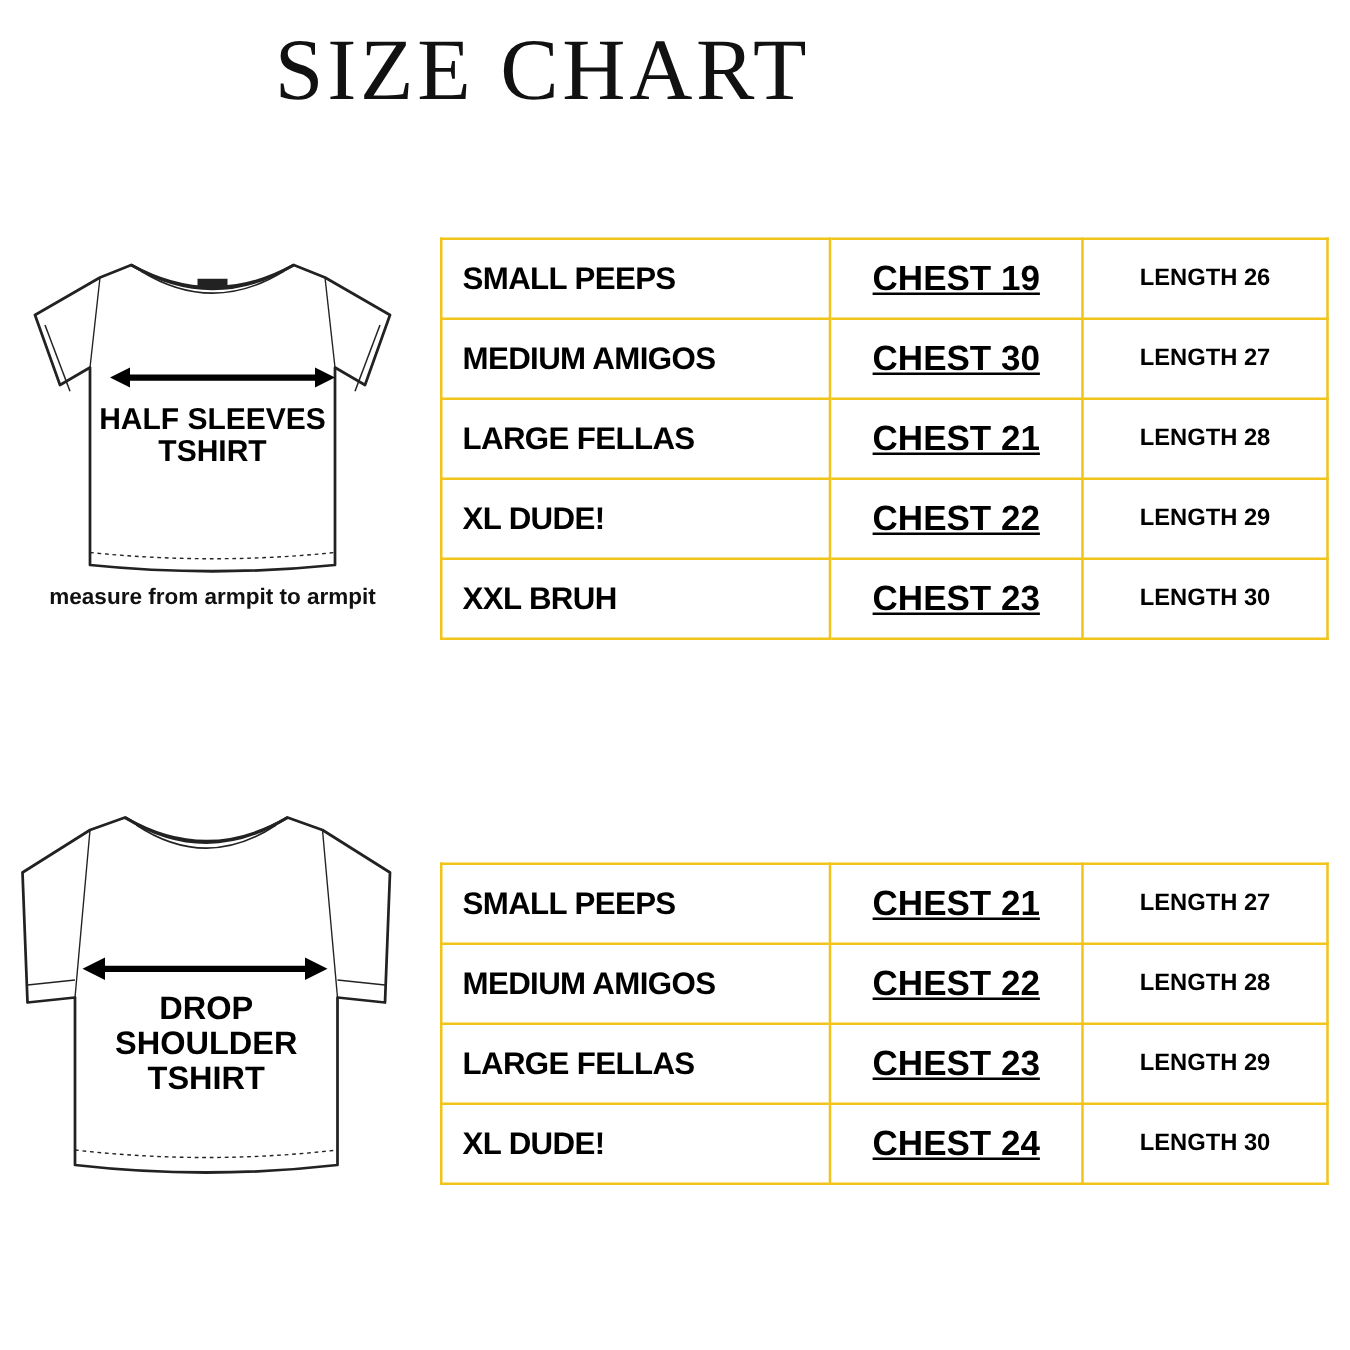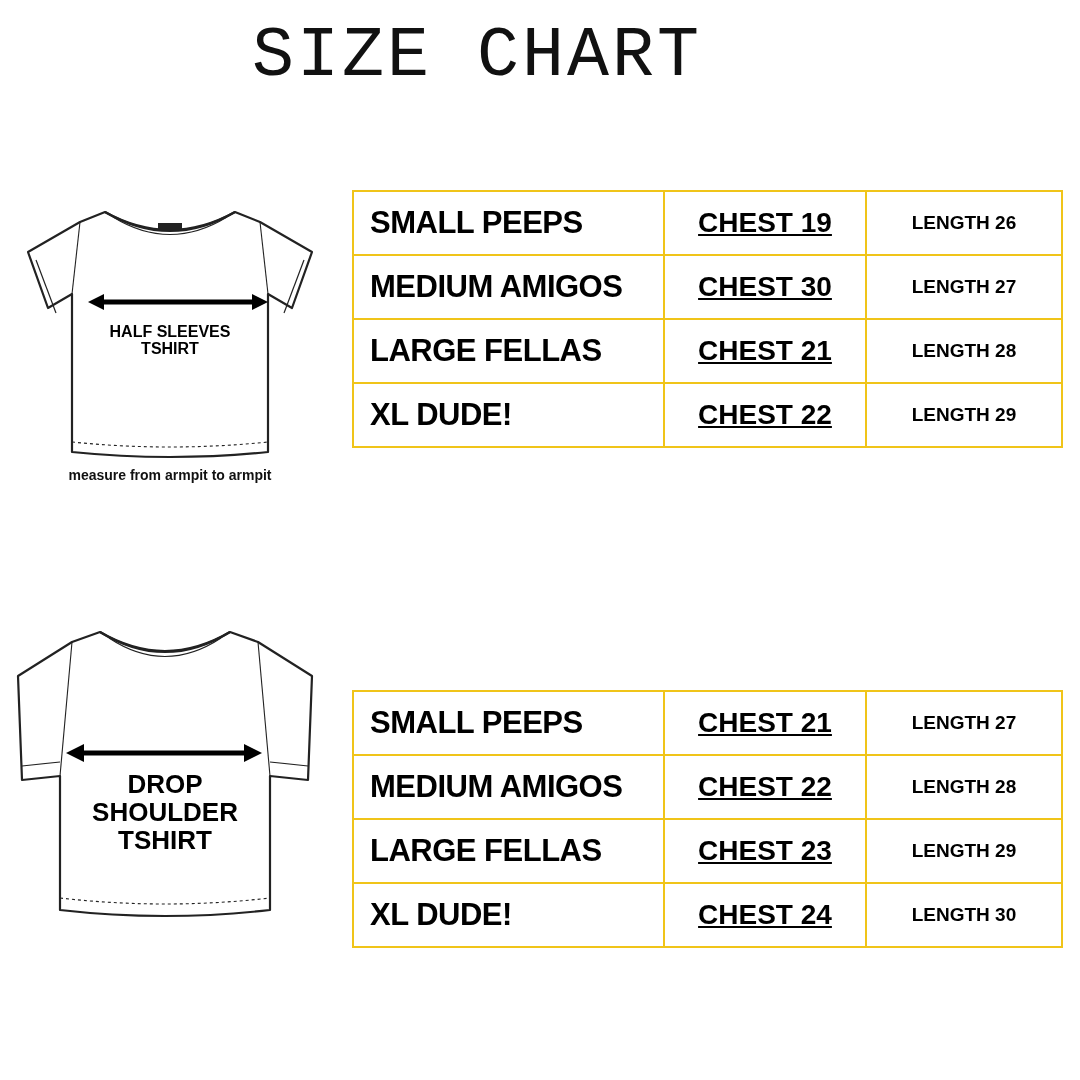--- a/index.html
+++ b/index.html
@@ -15,47 +15,46 @@
     position: relative;
   }
 
   
   .title {
     position: absolute;
     top: 18px;
     left: 0;
     width: 868px;
     text-align: center;
-    font-family: Liberation Mono, monospace;
+    font-family: Liberation Serif, serif;
     font-size: 70px;
     line-height: 78px;
     letter-spacing: 3px;
     color: #111111;
     font-weight: 400;
-    margin-left: 43px;
   }
 
   
   .size-table {
     position: absolute;
     border-collapse: collapse;
     table-layout: fixed;
   }
   .size-table td {
     border: 2px solid #f0c419;
     color: #000000;
     font-weight: bold;
     font-family: "Liberation Sans", sans-serif;
     vertical-align: middle;
     white-space: nowrap;
   }
   .col-name {
     width: 292px;
     padding-left: 16px;
-    font-size: 31px;
+    font-size: 25px;
     letter-spacing: -0.5px;
   }
   .col-chest {
     width: 198px;
     text-align: center;
     font-size: 28px;
     text-decoration: underline;
   }
   .col-length {
     width: 192px;
@@ -74,21 +73,21 @@
     text-align: center;
     font-weight: bold;
     color: #000;
     font-family: "Liberation Sans", sans-serif;
     line-height: 1.08;
   }
   .measure-note {
     position: absolute;
     width: 100%;
     text-align: center;
-    font-size: 14px;
+    font-size: 18px;
     font-weight: bold;
     color: #111;
     font-family: "Liberation Sans", sans-serif;
   }
 </style>
 </head>
 <body>
 
 <div class="title">SIZE CHART</div>
 
@@ -110,21 +109,21 @@
     <rect x="148" y="33" width="24" height="7" fill="#222222"></rect>
 
     <path d="M62 252 Q160 262 258 252" fill="none" stroke="#222222" stroke-width="1.1" stroke-dasharray="3 3"></path>
 
     <g>
       <line x1="88" y1="112" x2="248" y2="112" stroke="#000000" stroke-width="5"></line>
       <polygon points="78,112 94,104 94,120" fill="#000000"></polygon>
       <polygon points="258,112 242,104 242,120" fill="#000000"></polygon>
     </g>
   </svg>
-  <div class="shirt-label" style="top:133px; font-size:16px; letter-spacing:0px;">
+  <div class="shirt-label" style="top:133px; font-size:24px; letter-spacing:0px;">
     <div>HALF SLEEVES</div>
     <div>TSHIRT</div>
   </div>
   <div class="measure-note" style="top:277px;">measure from armpit to armpit</div>
 </div>
 
 <table class="size-table" style="left:352px; top:190px;">
   <tbody>
     <tr>
       <td class="col-name">SMALL PEEPS</td>
@@ -139,24 +138,29 @@
     <tr>
       <td class="col-name">LARGE FELLAS</td>
       <td class="col-chest">CHEST 21</td>
       <td class="col-length">LENGTH 28</td>
     </tr>
     <tr>
       <td class="col-name">XL DUDE!</td>
       <td class="col-chest">CHEST 22</td>
       <td class="col-length">LENGTH 29</td>
     </tr>
+    <tr>
+      <td class="col-name">XXL BRUH</td>
+      <td class="col-chest">CHEST 23</td>
+      <td class="col-length">LENGTH 30</td>
+    </tr>
   </tbody>
 </table>
 
-<div class="shirt-wrap" style="left:0px; top:598px; width:330px; height:360px;">
+<div class="shirt-wrap" style="left:0px; top:620px; width:330px; height:360px;">
   <svg width="330" height="360" viewBox="0 0 330 360">
 
     <path d="M100 34 L72 44 L18 78 L22 182 L60 178 L60 312 Q165 324 270 312 L270 178 L308 182 L312 78 L258 44 L230 34
              Q165 72 100 34 Z" fill="#ffffff" stroke="#222222" stroke-width="2.2" stroke-linejoin="round"></path>
 
     <path d="M100 34 Q165 74 230 34" fill="none" stroke="#222222" stroke-width="2.2"></path>
     <path d="M109 40 Q165 77 221 40" fill="none" stroke="#222222" stroke-width="1.2"></path>
 
     <path d="M72 44 L60 178" fill="none" stroke="#222222" stroke-width="1.1"></path>
     <path d="M258 44 L270 178" fill="none" stroke="#222222" stroke-width="1.1"></path>

